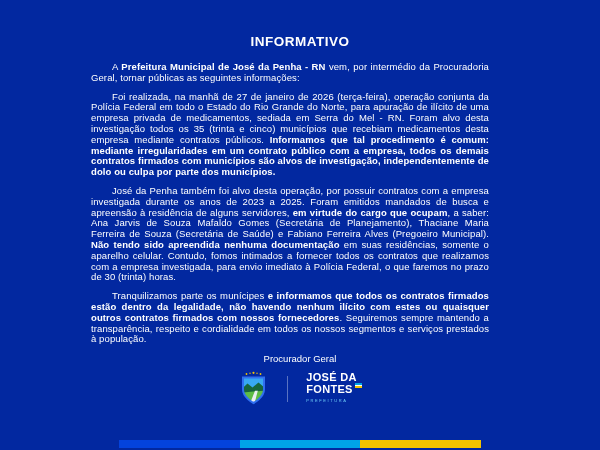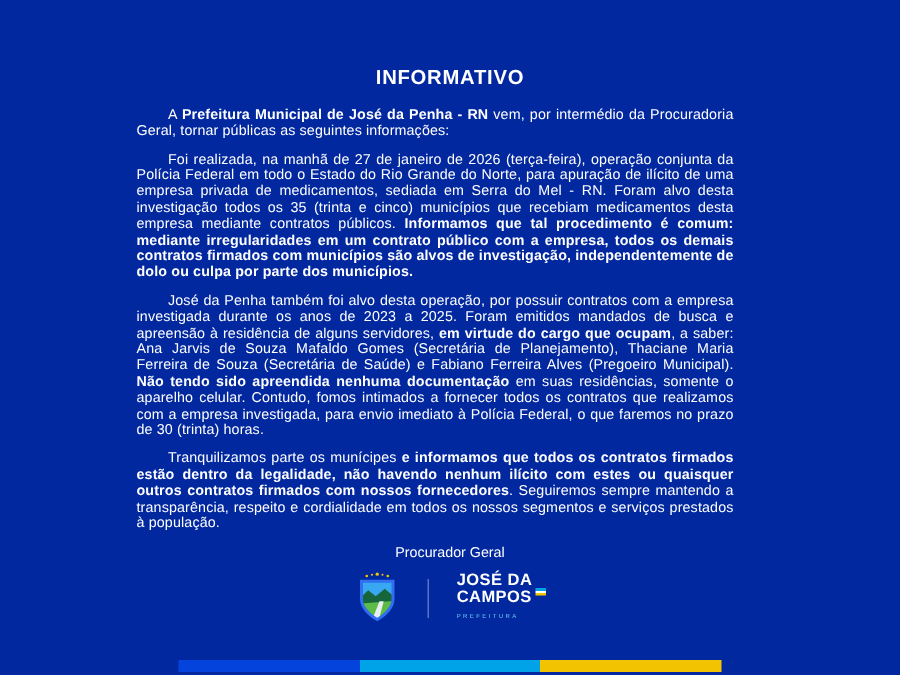--- a/index.html
+++ b/index.html
@@ -8,21 +8,21 @@
   .page {
     position:relative;
     width:600px; height:450px;
     overflow:hidden;
     color:#ffffff;
     background:#0228a0;
   }
 
   .title {
     margin:0;
-    padding-top:45px;
+    padding-top:35px;
     text-align:center;
     font-size:13.5px;
     font-weight:bold;
     letter-spacing:0.5px;
     line-height:14px;
   }
 
   .doc {
     width:398px;
     margin:13px 0 0 91px;
@@ -96,21 +96,21 @@
       <g clip-path="url(#shieldClip)">
         <polygon points="3,18 9,12.5 14,16.5 20,11.5 27,17.5 27,33 3,33" fill="#17663b"></polygon>
         <polygon points="3,21.5 27,19.5 27,33 3,33" fill="#5dbb46"></polygon>
         <polygon points="11.5,32.5 16.5,19.8 19.3,19.8 16,32.5" fill="#e9eef2"></polygon>
       </g>
       <path d="M4.5 6.5 H25.5 V18.5 C25.5 26.5 15 32 15 32 C15 32 4.5 26.5 4.5 18.5 Z" fill="none" stroke="#2f6ff0" stroke-width="2"></path>
     </svg>
     <div class="logo-divider"></div>
     <div class="logo-text">
       <div class="logo-name">JOSÉ DA</div>
-      <div class="logo-name"><span>CAMPOS</span><span class="logo-flag"></span></div>
+      <div class="logo-name"><span>FONTES</span><span class="logo-flag"></span></div>
       <div class="logo-sub">PREFEITURA</div>
     </div>
   </div>
 
   <div class="stripe">
     <span style="background: rgb(4, 67, 220);"></span>
     <span style="background: rgb(0, 163, 232);"></span>
     <span style="background: rgb(242, 195, 0);"></span>
   </div>
 

